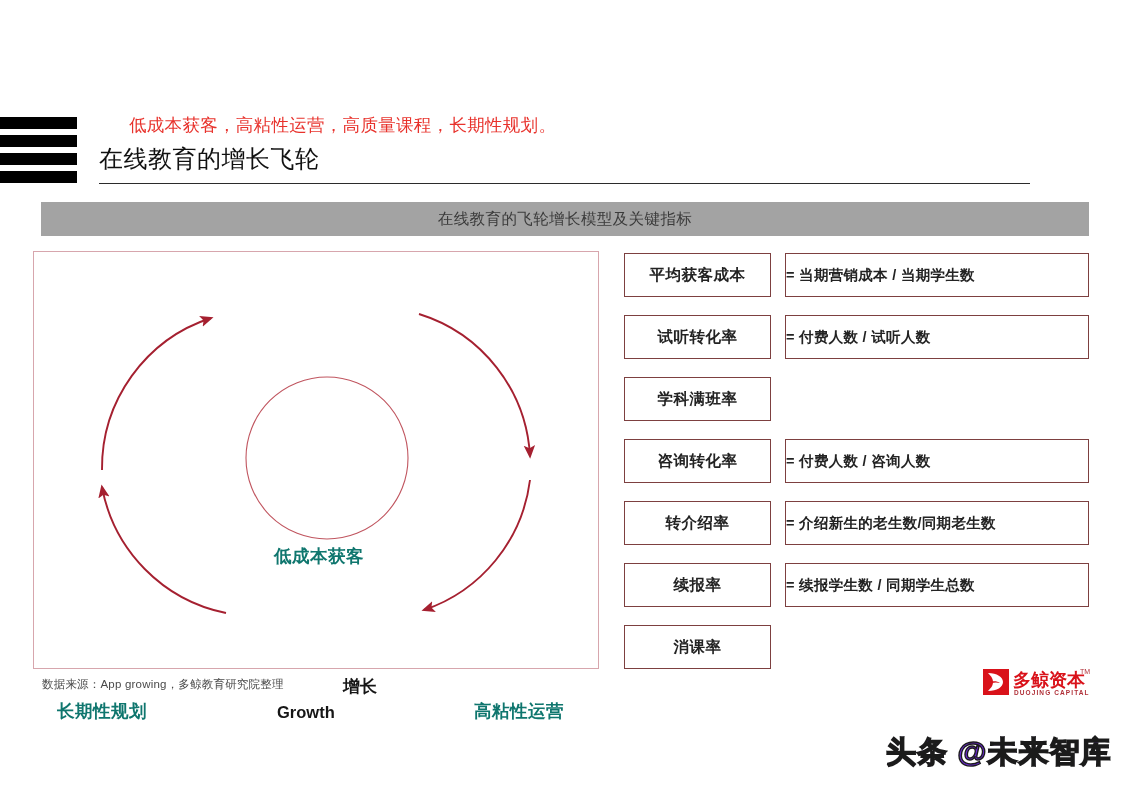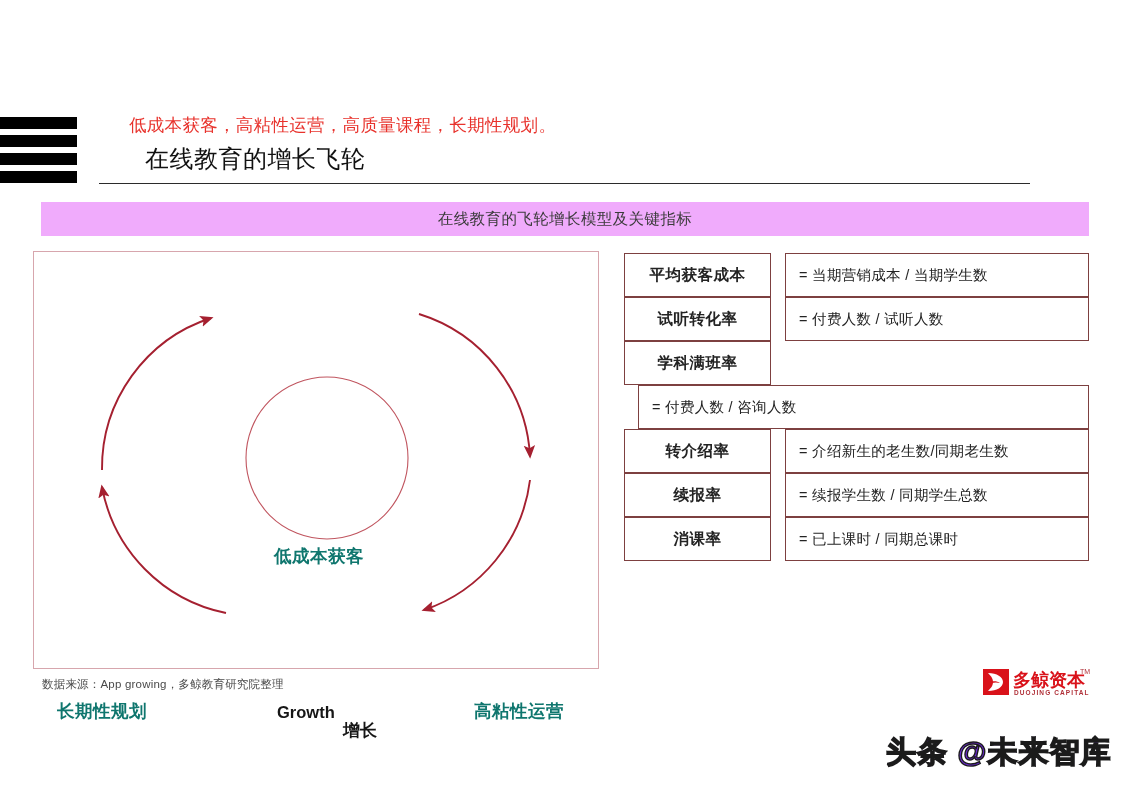--- a/index.html
+++ b/index.html
@@ -46,39 +46,38 @@
   }
   #page-title {
     position: absolute;
     left: 99px;
     top: 143px;
     font-size: 24px;
     font-weight: 400;
     color: #111111;
     letter-spacing: .5px;
     white-space: nowrap;
-    margin-left: 46px;
   }
   #title-rule {
     position: absolute;
     left: 99px;
     top: 183px;
     width: 931px;
     height: 1px;
     background: #2b2b2b;
   }
 
   
   #banner {
     position: absolute;
     left: 41px;
     top: 202px;
     width: 1048px;
     height: 34px;
-    background: #f0abfc;
+    background: #a3a3a3;
     display: flex;
     align-items: center;
     justify-content: center;
   }
   #banner .banner-text {
     font-size: 15.5px;
     font-weight: 400;
     color: #3b3b3b;
     letter-spacing: .4px;
   }
@@ -116,21 +115,20 @@
 
   #center-cn {
     position: absolute;
     left: 243px;
     top: 423px;
     width: 166px;
     text-align: center;
     font-size: 17px;
     font-weight: bold;
     color: #161616;
-    margin-top: 44px;
   }
   #center-en {
     position: absolute;
     left: 243px;
     top: 451px;
     width: 166px;
     font-size: 16.5px;
     font-weight: bold;
     color: #161616;
   }
@@ -139,20 +137,21 @@
   #metrics {
     position: absolute;
     left: 624px;
     top: 253px;
     width: 465px;
   }
   .metric-row {
     display: flex;
     align-items: stretch;
     height: 44px;
+    margin-bottom: 18px;
   }
   .metric-row:last-child { margin-bottom: 12px; }
   .metric-name {
     width: 147px;
     border: 1.3px solid #7d4040;
     background: #ffffff;
     display: flex;
     align-items: center;
     justify-content: center;
     font-size: 15.5px;
@@ -161,23 +160,22 @@
     box-sizing: border-box;
     letter-spacing: .5px;
   }
   .metric-formula {
     flex: 1;
     margin-left: 14px;
     border: 1.3px solid #7d4040;
     background: #ffffff;
     display: flex;
     align-items: center;
-    padding-left: 13px;
     font-size: 14.5px;
-    font-weight: normal;
+    font-weight: bold;
     color: #232323;
     box-sizing: border-box;
     letter-spacing: .3px;
   }
 
   
   #source-note {
     position: absolute;
     left: 42px;
     top: 677px;
@@ -297,33 +295,33 @@
     <div class="metric-formula">= 当期营销成本 / 当期学生数</div>
   </div>
   <div class="metric-row">
     <div class="metric-name">试听转化率</div>
     <div class="metric-formula">= 付费人数 / 试听人数</div>
   </div>
   <div class="metric-row">
     <div class="metric-name">学科满班率</div>
   </div>
   <div class="metric-row">
+    <div class="metric-name">咨询转化率</div>
     <div class="metric-formula">= 付费人数 / 咨询人数</div>
   </div>
   <div class="metric-row">
     <div class="metric-name">转介绍率</div>
     <div class="metric-formula">= 介绍新生的老生数/同期老生数</div>
   </div>
   <div class="metric-row">
     <div class="metric-name">续报率</div>
     <div class="metric-formula">= 续报学生数 / 同期学生总数</div>
   </div>
   <div class="metric-row">
     <div class="metric-name">消课率</div>
-    <div class="metric-formula">= 已上课时 / 同期总课时</div>
   </div>
 </div>
 
 <div id="source-note">数据来源：App growing，多鲸教育研究院整理</div>
 
 <div id="logo">
   <span id="logo-mark">
     <svg width="26" height="26" viewBox="0 0 26 26">
       <path d="M5 4 C14 4 20 8 20 13 C20 18 14 22 5 22 C9 18 10 16 10 13 C10 10 9 8 5 4 Z" fill="#ffffff"></path>
       <path d="M9 12.5 C12 12 15 12.6 17 14 C14.5 13.3 11.5 13.2 9 14 Z" fill="#d9121a"></path>

